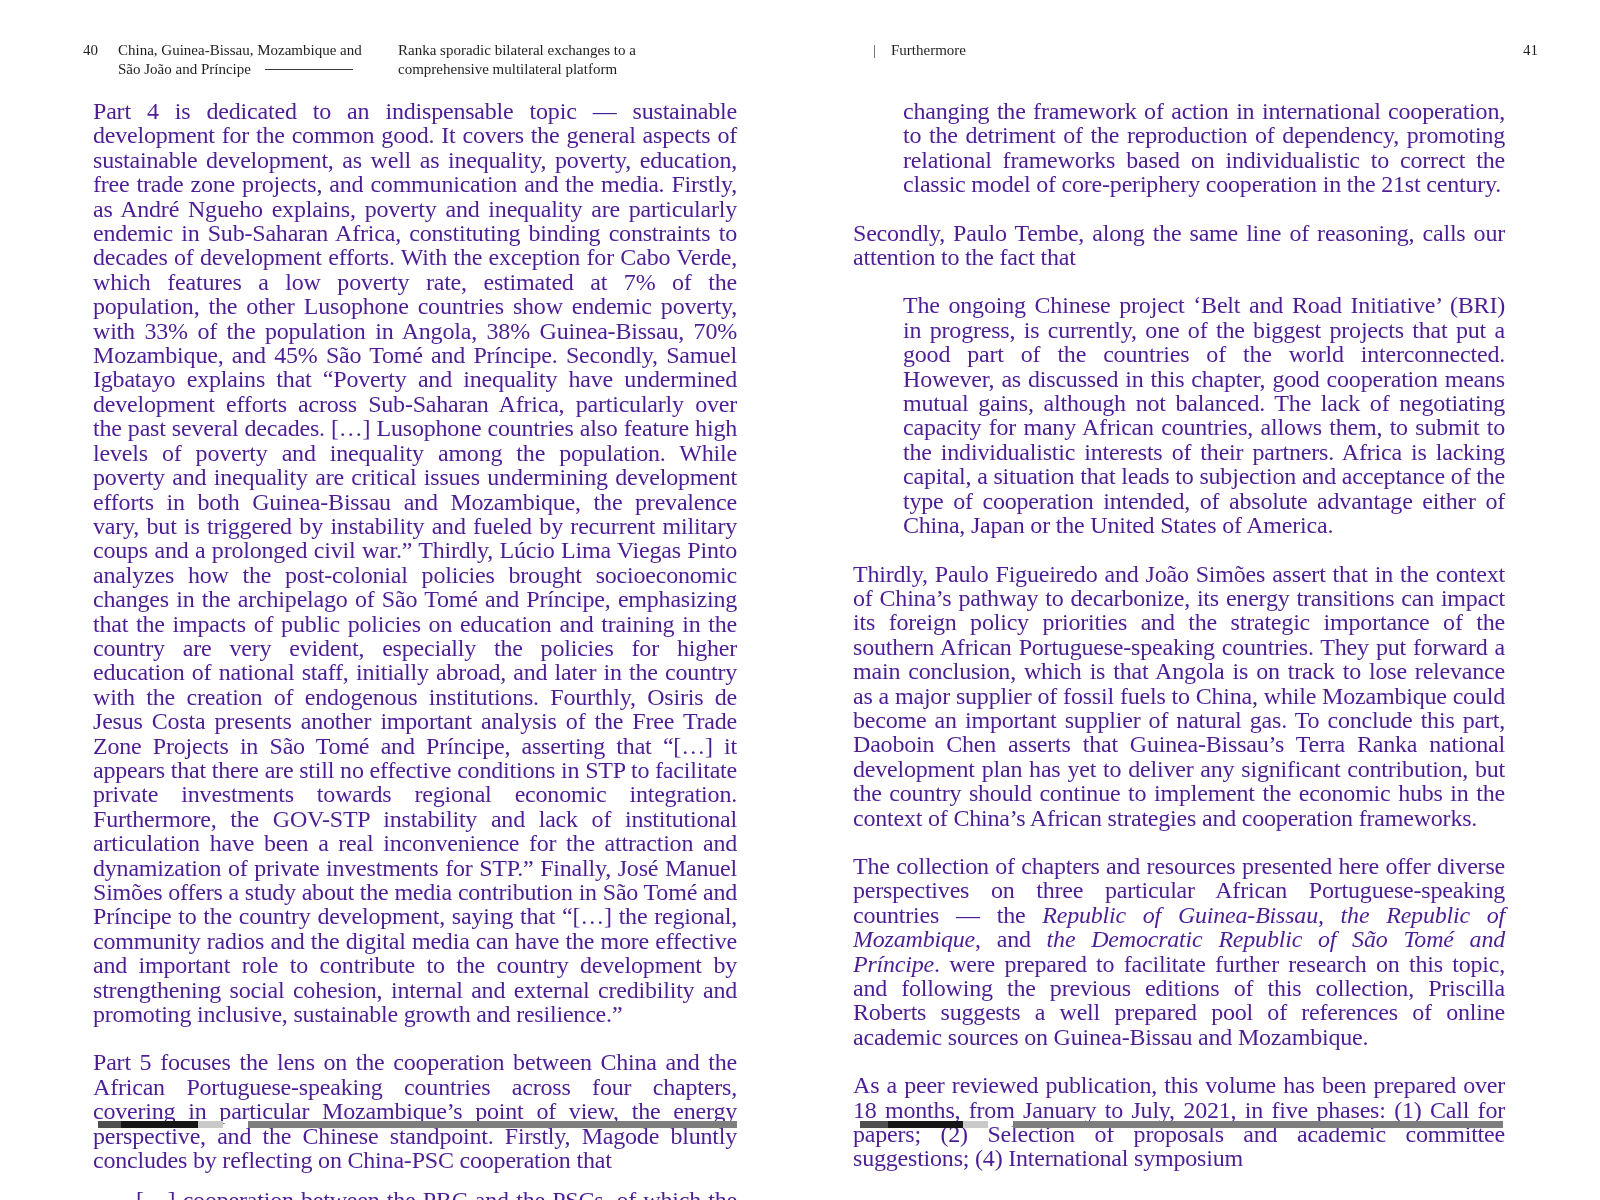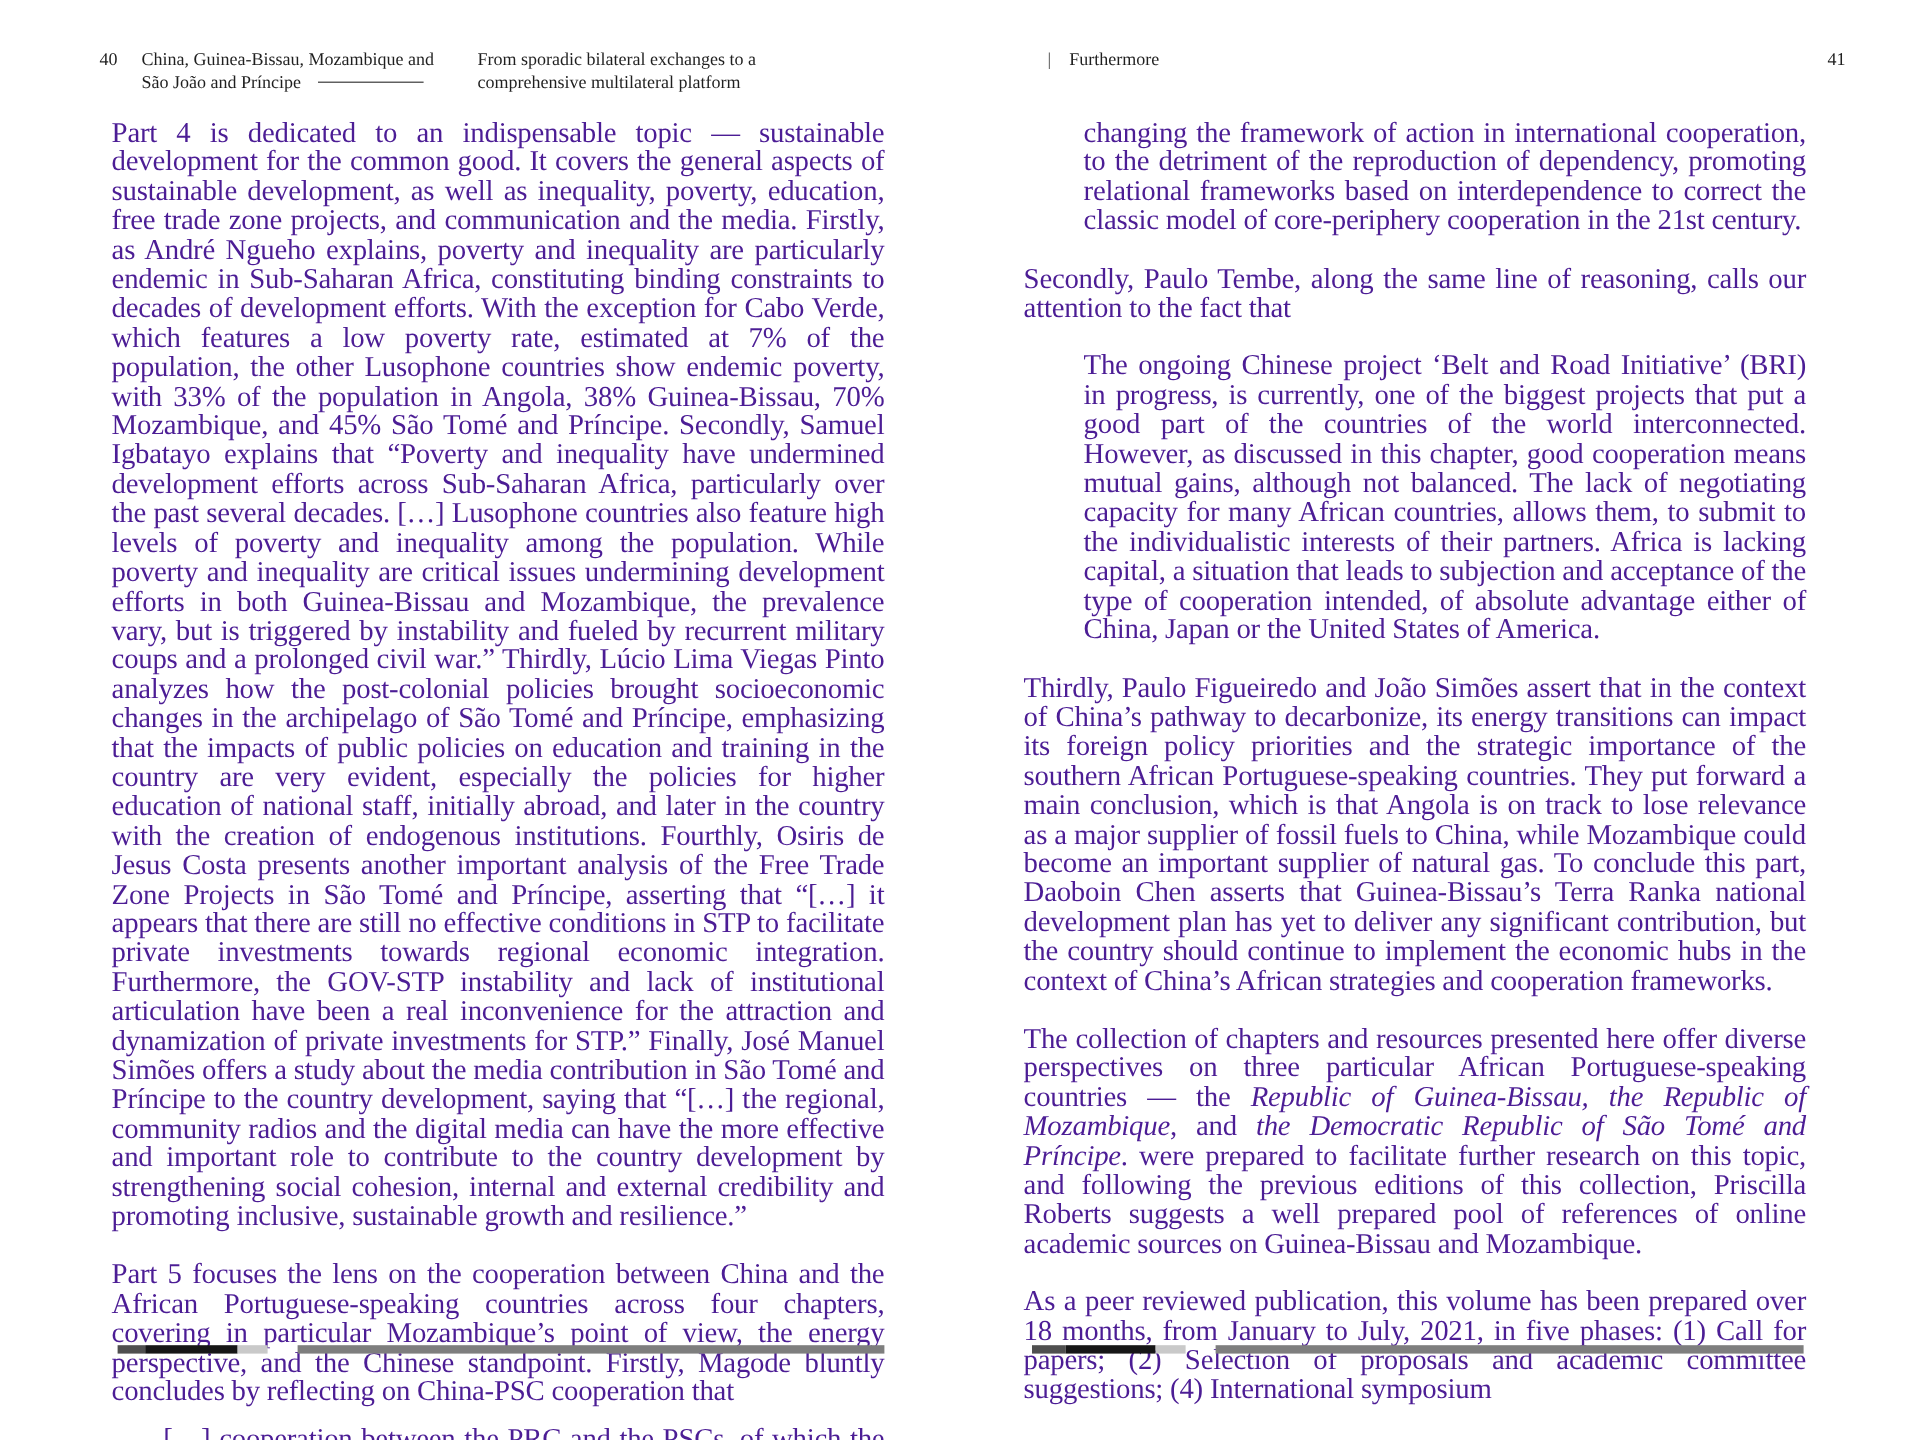--- a/index.html
+++ b/index.html
@@ -71,40 +71,40 @@
 <div>
 
   <section class="page page-left">
     <header class="page-header">
       <span class="page-num">40</span>
       <div class="running-title">
         <span>China, Guinea-Bissau, Mozambique and</span><br>
         <span><span>São João and Príncipe</span><span class="header-rule"></span></span>
       </div>
       <div class="chapter-title">
-        <span>From sporadic bilateral exchanges to a</span><br>
+        <span>Ranka sporadic bilateral exchanges to a</span><br>
         <span>comprehensive multilateral platform</span>
       </div>
     </header>
     <div class="body-text">
       <p>Part 4 is dedicated to an indispensable topic — sustainable development for the common good. It covers the general aspects of sustainable development, as well as inequality, poverty, education, free trade zone projects, and communication and the media. Firstly, as André Ngueho explains, poverty and inequality are particularly endemic in Sub-Saharan Africa, constituting binding constraints to decades of development efforts. With the exception for Cabo Verde, which features a low poverty rate, estimated at 7% of the population, the other Lusophone countries show endemic poverty, with 33% of the population in Angola, 38% Guinea-Bissau, 70% Mozambique, and 45% São Tomé and Príncipe. Secondly, Samuel Igbatayo explains that “Poverty and inequality have undermined development efforts across Sub-Saharan Africa, particularly over the past several decades. […] Lusophone countries also feature high levels of poverty and inequality among the population. While poverty and inequality are critical issues undermining development efforts in both Guinea-Bissau and Mozambique, the prevalence vary, but is triggered by instability and fueled by recurrent military coups and a prolonged civil war.” Thirdly, Lúcio Lima Viegas Pinto analyzes how the post-colonial policies brought socioeconomic changes in the archipelago of São Tomé and Príncipe, emphasizing that the impacts of public policies on education and training in the country are very evident, especially the policies for higher education of national staff, initially abroad, and later in the country with the creation of endogenous institutions. Fourthly, Osiris de Jesus Costa presents another important analysis of the Free Trade Zone Projects in São Tomé and Príncipe, asserting that “[…] it appears that there are still no effective conditions in STP to facilitate private investments towards regional economic integration. Furthermore, the GOV-STP instability and lack of institutional articulation have been a real inconvenience for the attraction and dynamization of private investments for STP.” Finally, José Manuel Simões offers a study about the media contribution in São Tomé and Príncipe to the country development, saying that “[…] the regional, community radios and the digital media can have the more effective and important role to contribute to the country development by strengthening social cohesion, internal and external credibility and promoting inclusive, sustainable growth and resilience.”</p>
       <p class="no-gap">Part 5 focuses the lens on the cooperation between China and the African Portuguese-speaking countries across four chapters, covering in particular Mozambique’s point of view, the energy perspective, and the Chinese standpoint. Firstly, Magode bluntly concludes by reflecting on China-PSC cooperation that</p>
       <p class="quote-left">[…] cooperation between the PRC and the PSCs, of which the cases of Guinea-Bissau and Mozambique are the illustration that suggests</p>
     </div>
   </section>
 
   <section class="page page-right">
     <header class="page-header">
       <div class="running-title" style="left:0;">
         <span class="header-sep">|</span><span>Furthermore</span>
       </div>
       <span class="page-num">41</span>
     </header>
     <div class="body-text">
-      <p class="quote-right">changing the framework of action in international cooperation, to the detriment of the reproduction of dependency, promoting relational frameworks based on interdependence to correct the classic model of core-periphery cooperation in the 21st century.</p>
+      <p class="quote-right">changing the framework of action in international cooperation, to the detriment of the reproduction of dependency, promoting relational frameworks based on individualistic to correct the classic model of core-periphery cooperation in the 21st century.</p>
       <p>Secondly, Paulo Tembe, along the same line of reasoning, calls our attention to the fact that</p>
       <p class="quote-right">The ongoing Chinese project ‘Belt and Road Initiative’ (BRI) in progress, is currently, one of the biggest projects that put a good part of the countries of the world interconnected. However, as discussed in this chapter, good cooperation means mutual gains, although not balanced. The lack of negotiating capacity for many African countries, allows them, to submit to the individualistic interests of their partners. Africa is lacking capital, a situation that leads to subjection and acceptance of the type of cooperation intended, of absolute advantage either of China, Japan or the United States of America.</p>
       <p>Thirdly, Paulo Figueiredo and João Simões assert that in the context of China’s pathway to decarbonize, its energy transitions can impact its foreign policy priorities and the strategic importance of the southern African Portuguese-speaking countries. They put forward a main conclusion, which is that Angola is on track to lose relevance as a major supplier of fossil fuels to China, while Mozambique could become an important supplier of natural gas. To conclude this part, Daoboin Chen asserts that Guinea-Bissau’s Terra Ranka national development plan has yet to deliver any significant contribution, but the country should continue to implement the economic hubs in the context of China’s African strategies and cooperation frameworks.</p>
       <p><span>The collection of chapters and resources presented here offer diverse perspectives on three particular African Portuguese-speaking countries — the </span><em>Republic of Guinea-Bissau, the Republic of Mozambique</em><span>, and </span><em>the Democratic Republic of São Tomé and Príncipe</em><span>. were prepared to facilitate further research on this topic, and following the previous editions of this collection, Priscilla Roberts suggests a well prepared pool of references of online academic sources on Guinea-Bissau and Mozambique.</span></p>
       <p>As a peer reviewed publication, this volume has been prepared over 18 months, from January to July, 2021, in five phases: (1) Call for papers; (2) Selection of proposals and academic committee suggestions; (4) International symposium</p>
     </div>
   </section>
 
   <div class="bar bar-l-1" style="background-color: rgb(79, 79, 79);"></div>
   <div class="bar bar-l-2" style="background-color: rgb(22, 22, 22);"></div>

